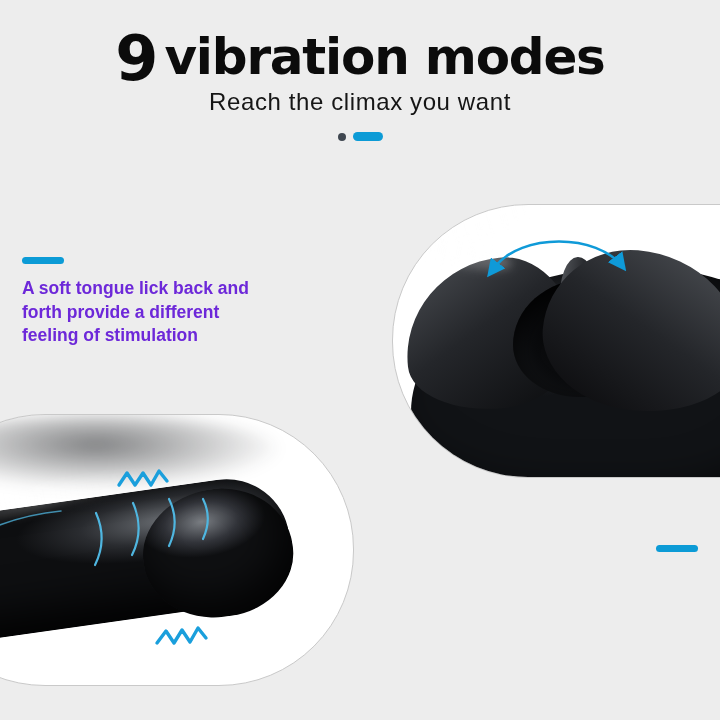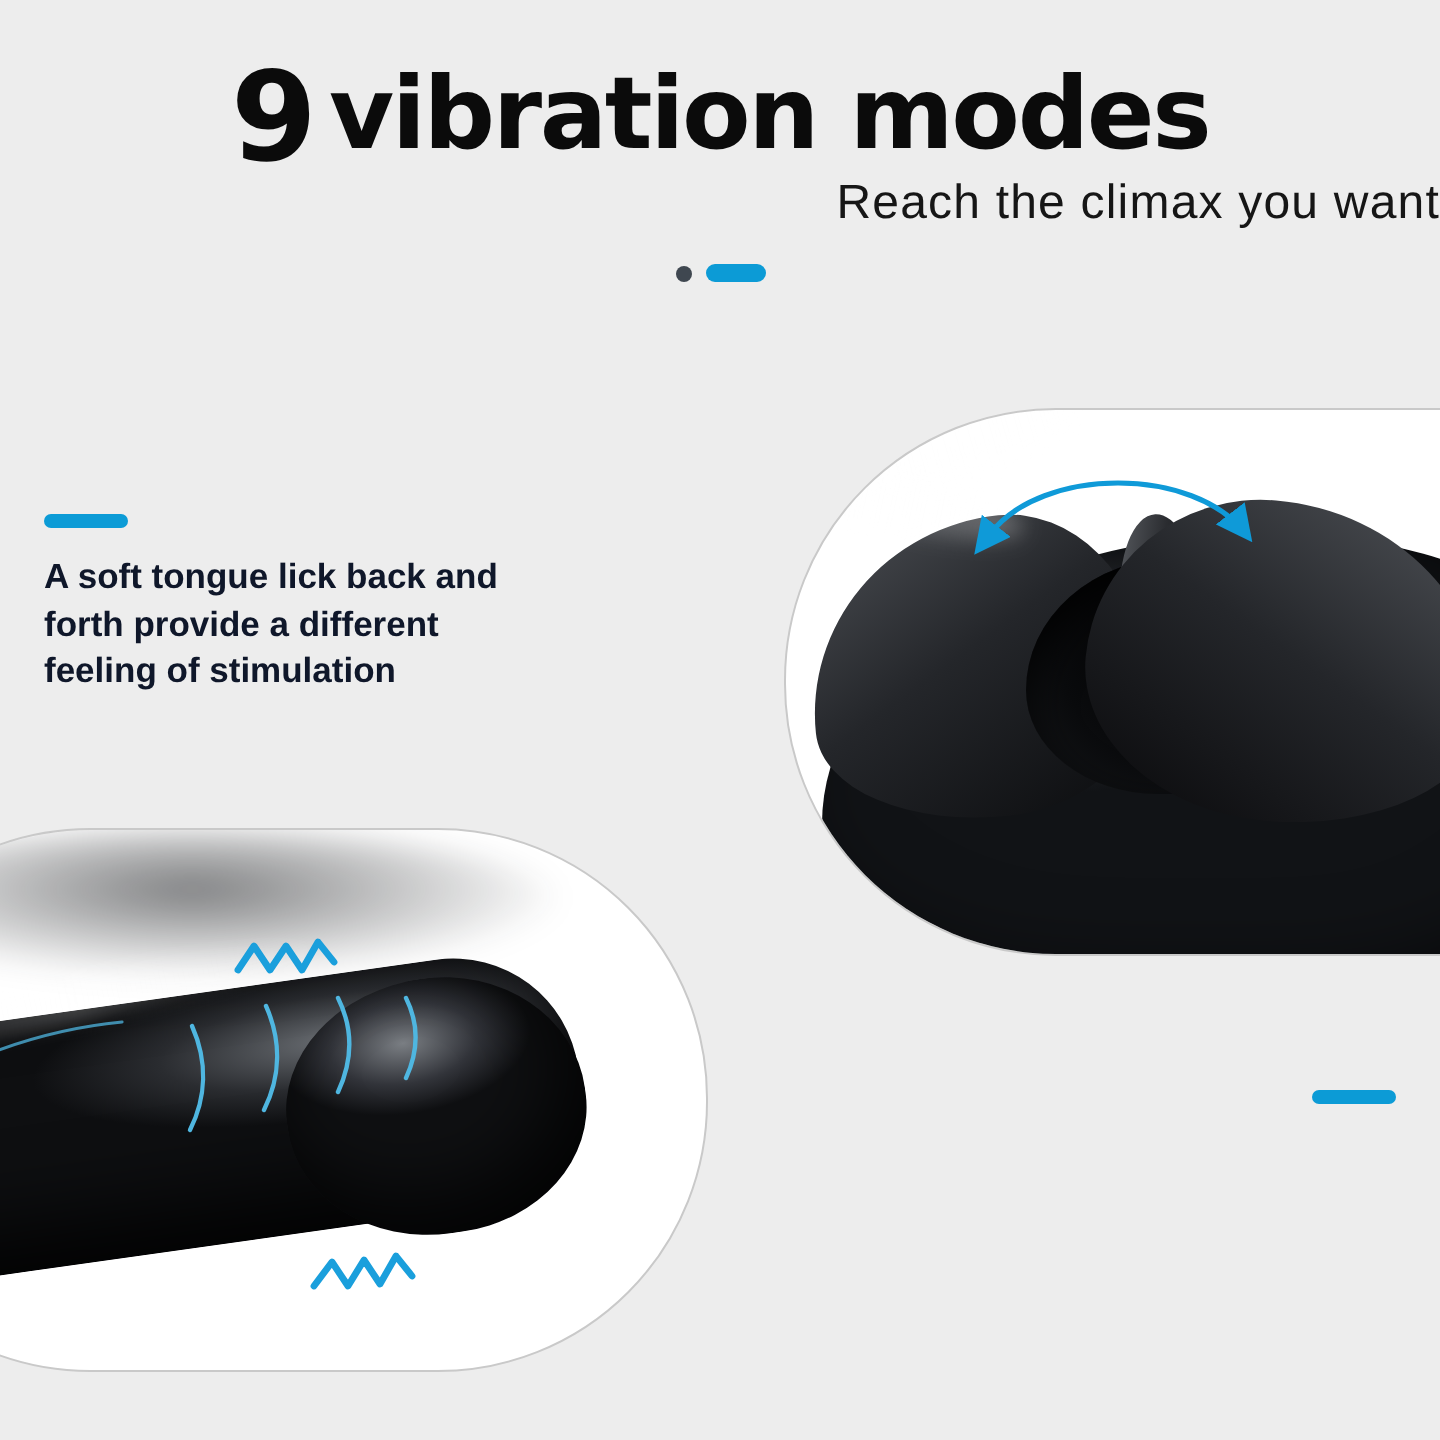--- a/index.html
+++ b/index.html
@@ -46,21 +46,21 @@
     letter-spacing: -1.2px;
     line-height: 1;
     margin-left: 7px;
     font-family: "DejaVu Sans", sans-serif;
   }
   .subhead {
     position: absolute;
     left: 0;
     top: 88px;
     width: 720px;
-    text-align: right;
+    text-align: center;
     font-size: 24px;
     font-weight: 400;
     letter-spacing: 0.6px;
     color: #161616;
     white-space: nowrap;
   }
 
   
   .pager {
     position: absolute;
@@ -263,21 +263,21 @@
     width: 42px;
     height: 7px;
     border-radius: 4px;
     background: #0c9bd6;
   }
   .caption-text {
     margin-top: 13px;
     font-size: 17.5px;
     font-weight: 700;
     line-height: 1.35;
-    color: #0f172a;
+    color: #6d28d9;
     white-space: pre-line;
   }
   .caption-left {
     left: 22px;
     top: 257px;
     width: 270px;
     text-align: left;
   }
   .caption-right {
     left: 420px;

